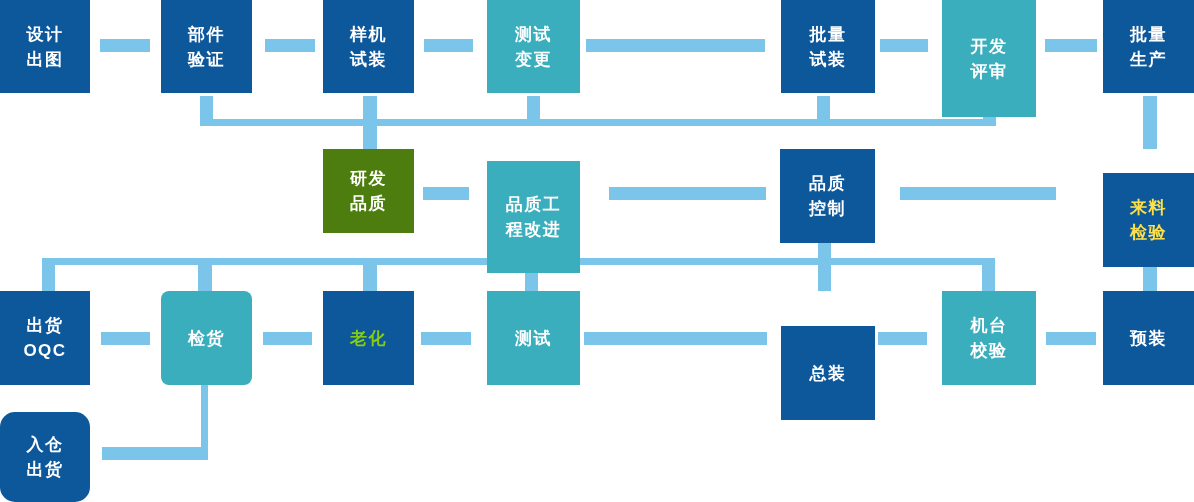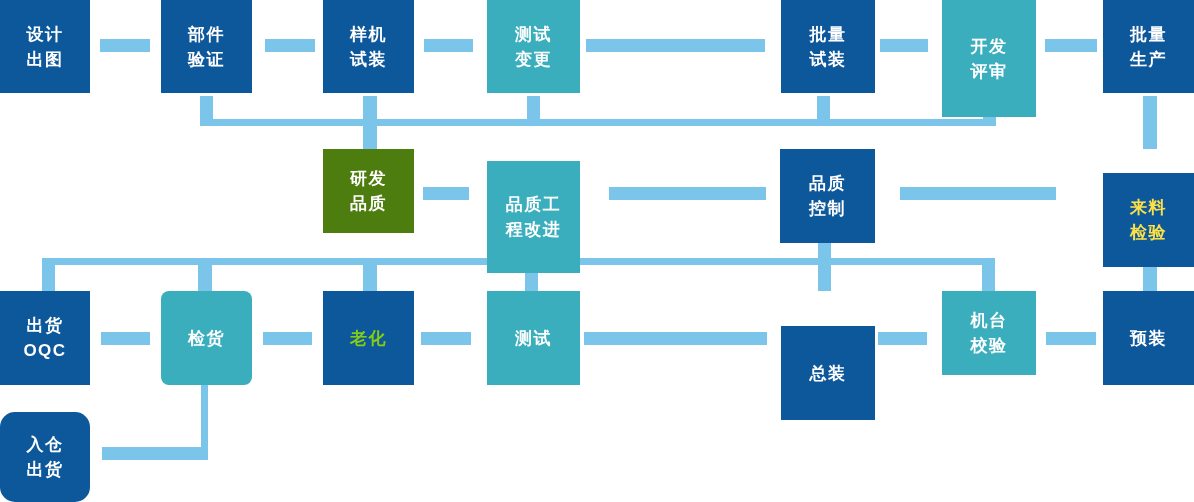--- a/index.html
+++ b/index.html
@@ -122,21 +122,21 @@
     </div>
     <div class="node" style="left: 323px; top: 291px; width: 91px; height: 94px; background: rgb(13, 87, 155); color: #84cc16;">
       <div class="line">老化</div>
     </div>
     <div class="node" style="left: 487px; top: 291px; width: 93px; height: 94px; background: rgb(58, 174, 188); color: rgb(255, 255, 255);">
       <div class="line">测试</div>
     </div>
     <div class="node" style="left: 781px; top: 291px; width: 94px; height: 94px; background: rgb(13, 87, 155); color: rgb(255, 255, 255); margin-top: 35px;">
       <div class="line">总装</div>
     </div>
-    <div class="node" style="left: 942px; top: 291px; width: 94px; height: 84px; background: rgb(58, 174, 188); color: rgb(255, 255, 255);">
+    <div class="node" style="left: 942px; top: 291px; width: 94px; height: 94px; background: rgb(58, 174, 188); color: rgb(255, 255, 255);">
       <div class="line">机台</div>
       <div class="line">校验</div>
     </div>
     <div class="node" style="left: 1103px; top: 291px; width: 91px; height: 94px; background: rgb(13, 87, 155); color: rgb(255, 255, 255);">
       <div class="line">预装</div>
     </div>
     <div class="node" style="left: 0px; top: 412px; width: 90px; height: 90px; background: rgb(13, 87, 155); color: rgb(255, 255, 255); border-radius: 15px;">
       <div class="line">入仓</div>
       <div class="line">出货</div>
     </div>

